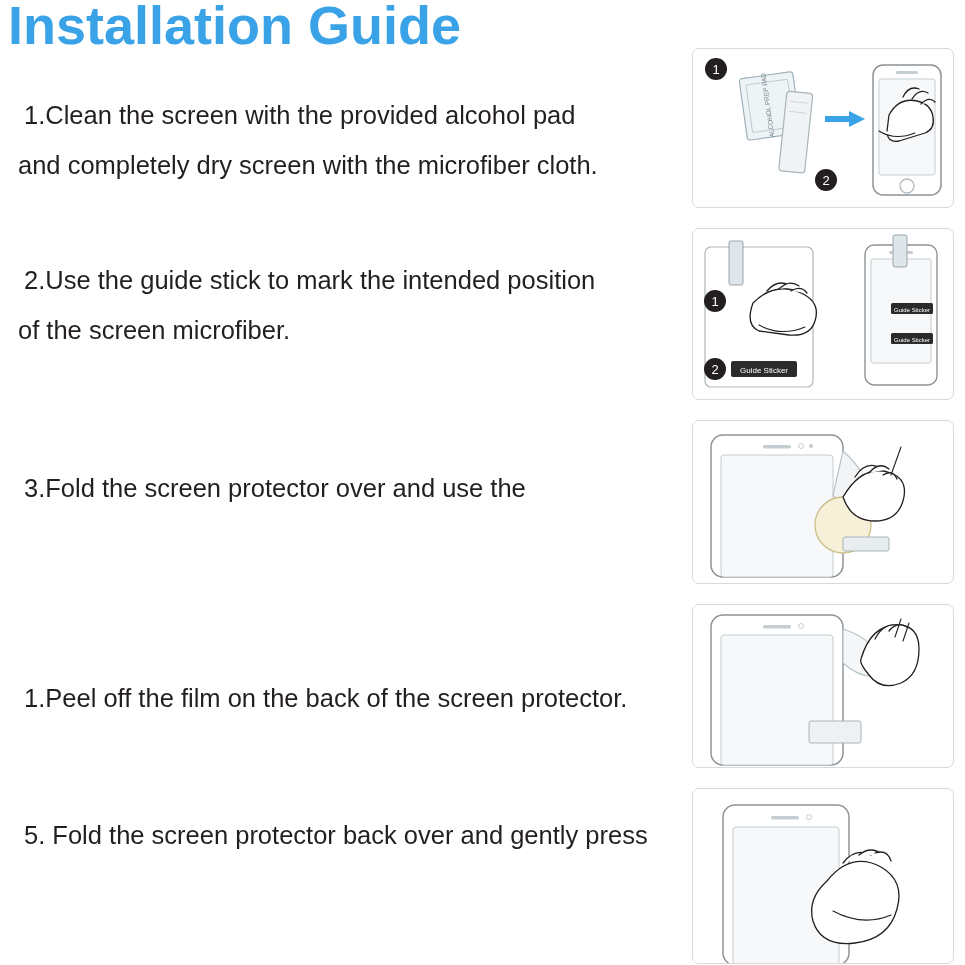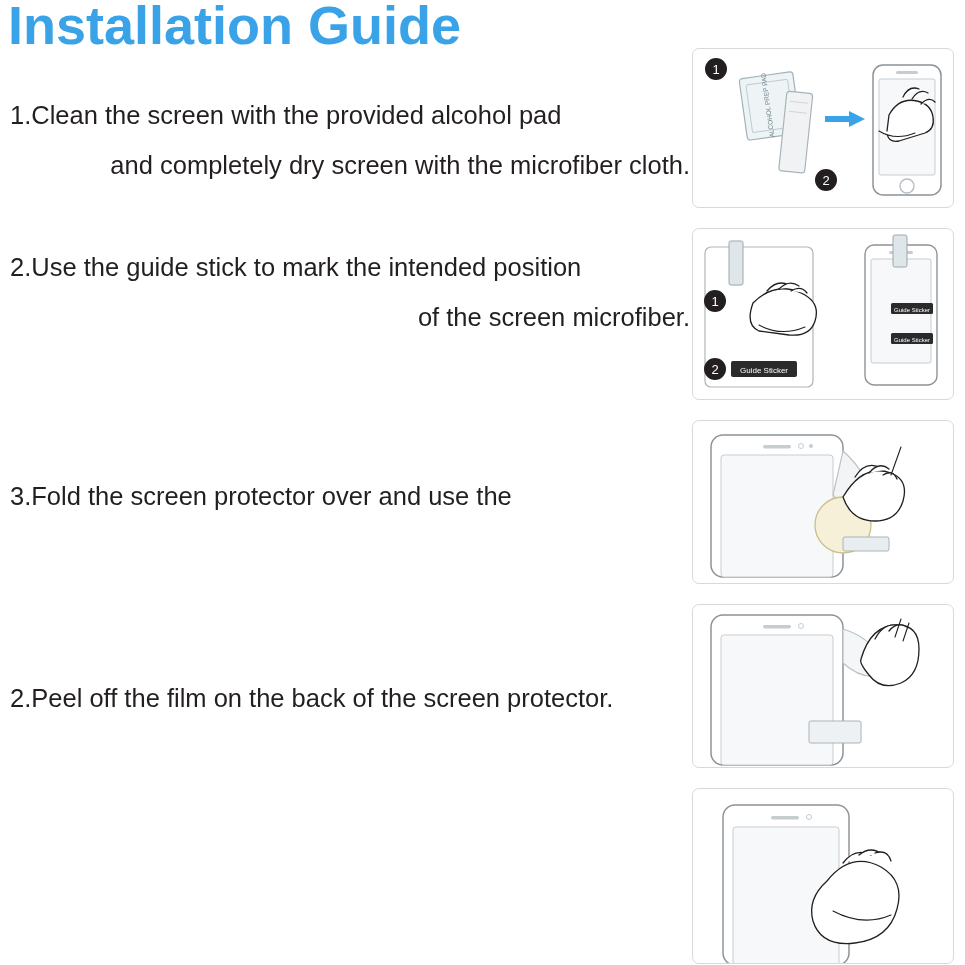--- a/index.html
+++ b/index.html
@@ -42,22 +42,22 @@
     position: absolute;
     left: 0;
     width: 690px;
   }
   .step-line {
     font-size: 25.5px;
     color: #231f20;
     line-height: 50px;
     white-space: nowrap;
   }
-  .step-line.l1 { padding-left: 10px; }
-  .step-line.l2 { padding-left: 27px; text-align: right; }
+  .step-line.l1 { padding-left: 24px; }
+  .step-line.l2 { padding-left: 18px; }
   
   .panel {
     position: absolute;
     box-sizing: border-box;
     border: 1px solid #d9d9d9;
     border-radius: 7px;
     background: #ffffff;
     overflow: hidden;
   }
   .panel svg { display: block; }
@@ -72,34 +72,35 @@
 
   <div class="title">Installation Guide</div>
 
   <div class="steps">
 
     <div class="step" style="top:0px;">
       <div class="step-line l1">1.Clean the screen with the provided alcohol pad</div>
       <div class="step-line l2">and completely dry screen with the microfiber cloth.</div>
     </div>
 
-    <div class="step" style="top:152px;">
+    <div class="step" style="top:165px;">
       <div class="step-line l1">2.Use the guide stick to mark the intended position</div>
       <div class="step-line l2">of the screen microfiber.</div>
     </div>
 
-    <div class="step" style="top:381px;">
+    <div class="step" style="top:373px;">
       <div class="step-line l1">3.Fold the screen protector over and use the</div>
     </div>
 
     <div class="step" style="top:583px;">
-      <div class="step-line l1">2.Peel off the film on the back of the screen protector.</div>
+      <div class="step-line l1">1.Peel off the film on the back of the screen protector.</div>
     </div>
 
     <div class="step" style="top:720px;">
+      <div class="step-line l1">5. Fold the screen protector back over and gently press</div>
     </div>
 
   </div>
 
   <div class="panel" style="left:692px; top:48px; width:262px; height:160px;">
     <svg width="262" height="160" viewBox="0 0 262 160">
 
       <circle cx="23" cy="20" r="11" fill="#231f20"></circle>
       <text x="23" y="25" font-size="13" fill="#ffffff" text-anchor="middle" class="panel-num">1</text>
 

